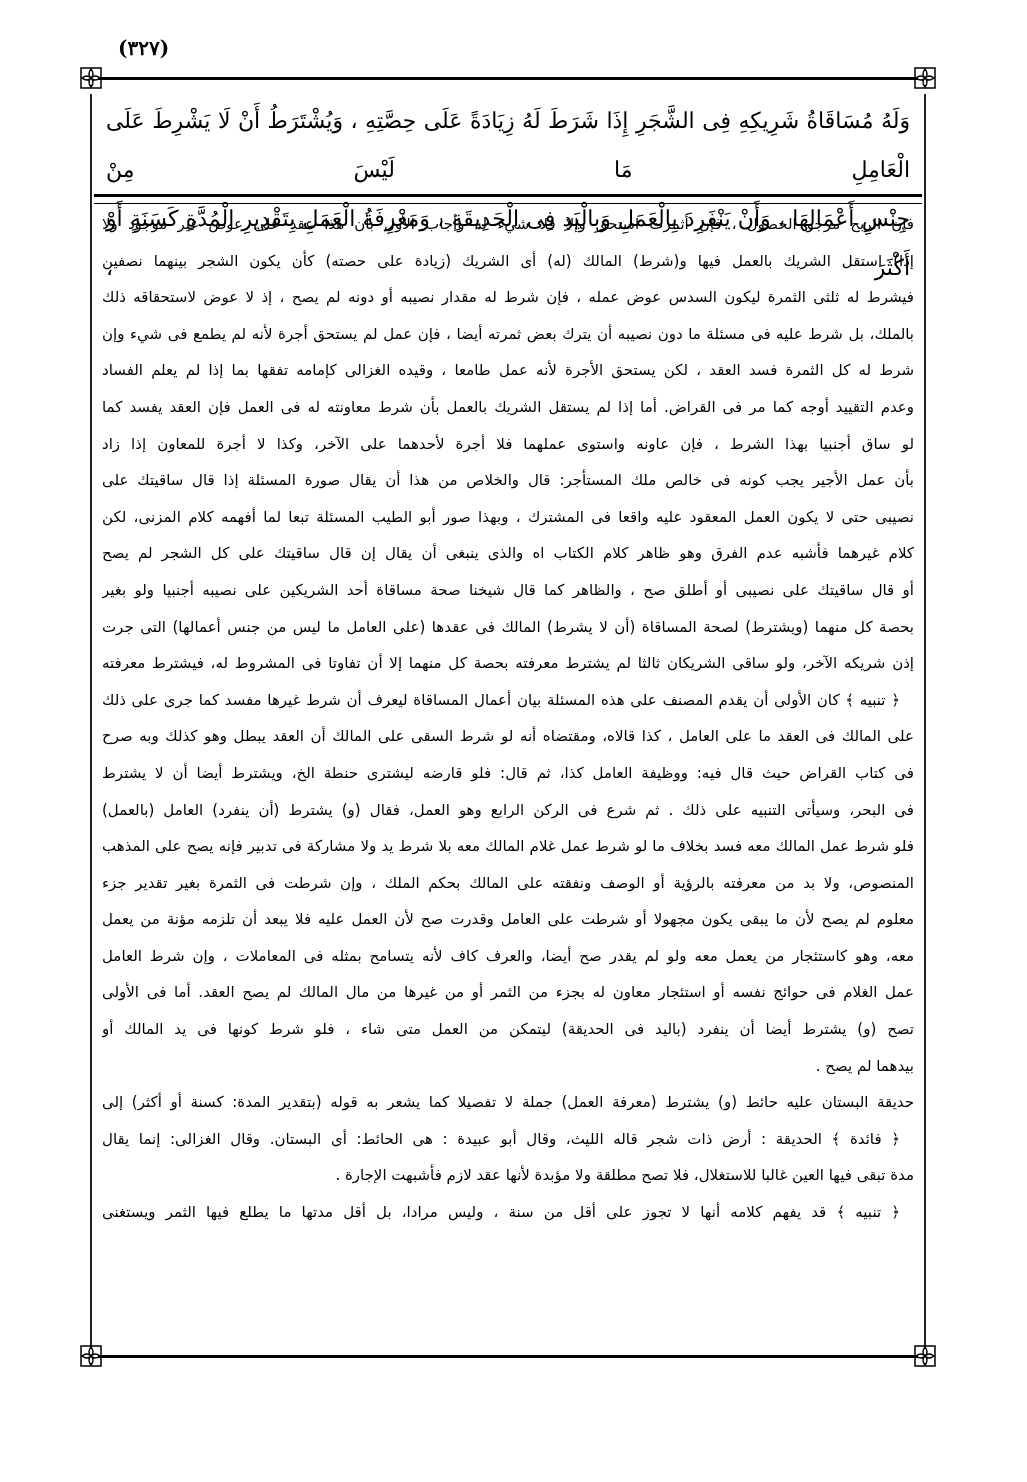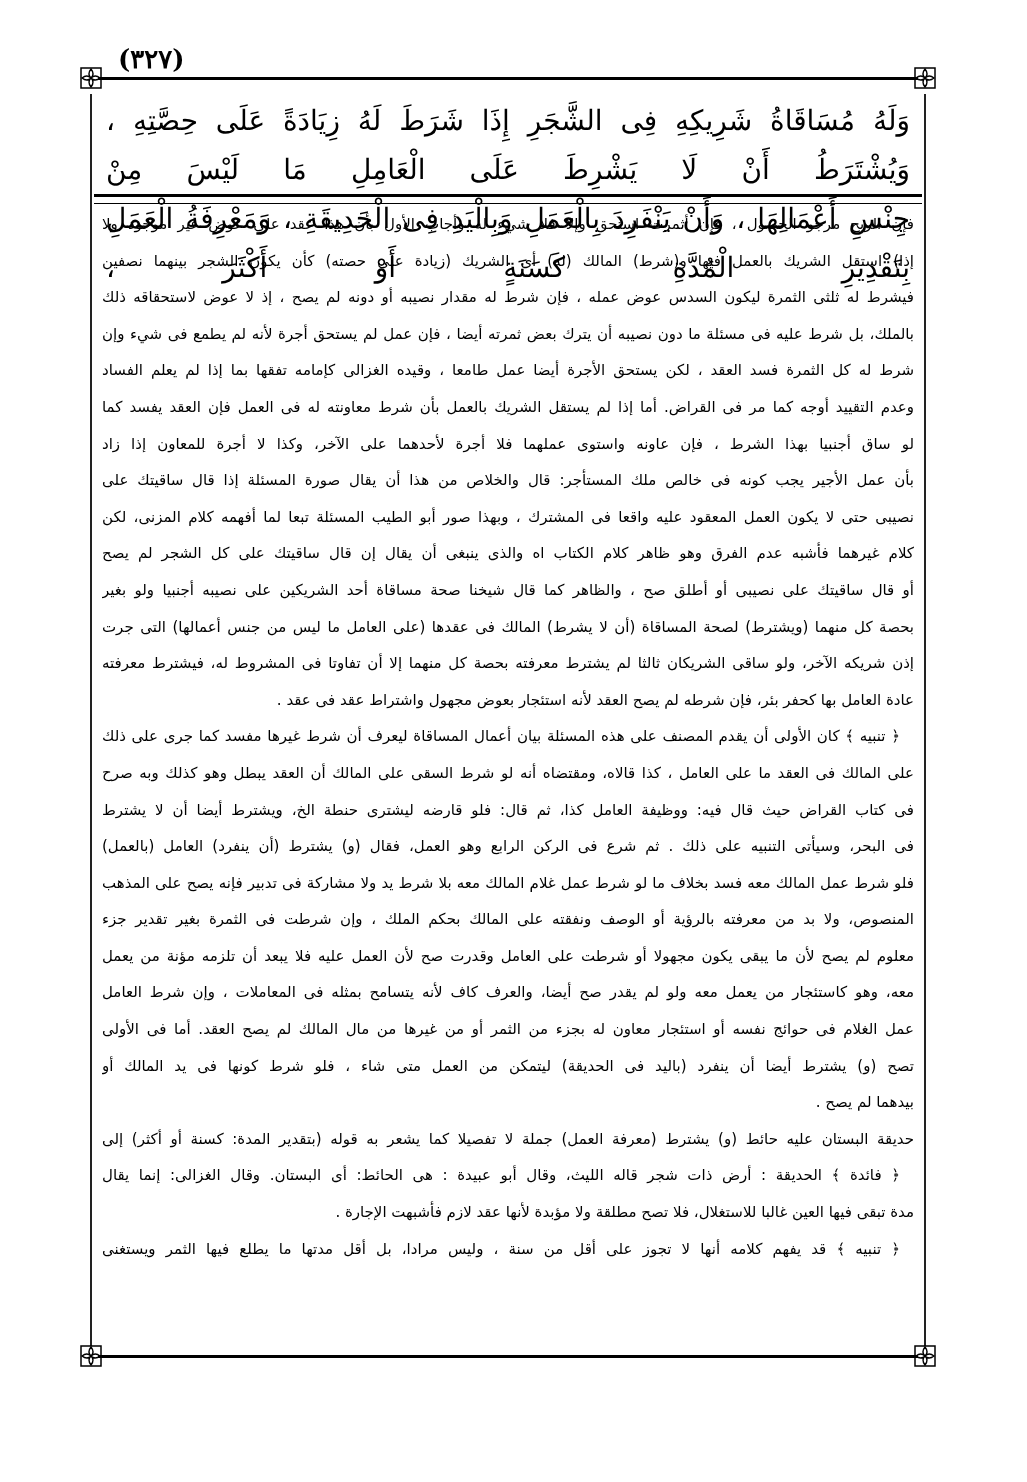--- a/index.html
+++ b/index.html
@@ -11,23 +11,23 @@
       width: 1027px;
       height: 1482px;
       position: relative;
       overflow: hidden;
       font-family: "DejaVu Sans", sans-serif;
       color: #000;
     }
     .page-number {
       position: absolute;
       left: 118px;
-      top: 44px;
+      top: 36px;
       font-family: "DejaVu Serif", serif;
-      font-size: 26px;
+      font-size: 20px;
       font-weight: bold;
       direction: rtl;
       letter-spacing: 1px;
     }
     .frame {
       position: absolute;
       left: 80px;
       top: 66px;
       width: 856px;
       height: 1290px;
@@ -76,21 +76,21 @@
     }
     .matn {
       position: absolute;
       left: 26px;
       right: 26px;
       top: 30px;
       direction: rtl;
       text-align: justify;
       text-align-last: justify;
       font-family: "DejaVu Serif", serif;
-      font-size: 28px;
+      font-size: 22px;
       line-height: 49px;
     }
     .matn .line {
       display: block;
       text-align: justify;
       text-align-last: justify;
     }
     .sep {
       position: absolute;
       left: 14px;
@@ -165,30 +165,29 @@
     <span class="line">جِنْسِ أَعْمَالِهَا ، وَأَنْ يَنْفَرِدَ بِالْعَمَلِ وَبِالْيَدِ فِى الْحَدِيقَةِ ، وَمَعْرِفَةُ الْعَمَلِ بِتَقْدِيرِ الْمُدَّةِ كَسَنَةٍ أَوْ أَكْثَرَ ،</span>
   </div>
 
   <div class="sep"></div>
 
   <div class="sharh">
     <span class="line">فإن الربح مرجو الحصول ، فإن أثمرت استحق وإلا فلا شيء له وأجاب الأول بأن هذا عقد على عوض غير موجود ولا</span>
     <span class="line">إذا) استقل الشريك بالعمل فيها و(شرط) المالك (له) أى الشريك (زيادة على حصته) كأن يكون الشجر بينهما نصفين</span>
     <span class="line">فيشرط له ثلثى الثمرة ليكون السدس عوض عمله ، فإن شرط له مقدار نصيبه أو دونه لم يصح ، إذ لا عوض لاستحقاقه ذلك</span>
     <span class="line">بالملك، بل شرط عليه فى مسئلة ما دون نصيبه أن يترك بعض ثمرته أيضا ، فإن عمل لم يستحق أجرة لأنه لم يطمع فى شيء وإن</span>
-    <span class="line">شرط له كل الثمرة فسد العقد ، لكن يستحق الأجرة أيضا عمل طامعا ، وقيده الغزالى كإمامه تفقها بما إذا لم يعلم الفساد</span>
+    <span class="line">شرط له كل الثمرة فسد العقد ، لكن يستحق الأجرة لأنه عمل طامعا ، وقيده الغزالى كإمامه تفقها بما إذا لم يعلم الفساد</span>
     <span class="line">وعدم التقييد أوجه كما مر فى القراض. أما إذا لم يستقل الشريك بالعمل بأن شرط معاونته له فى العمل فإن العقد يفسد كما</span>
     <span class="line">لو ساق أجنبيا بهذا الشرط ، فإن عاونه واستوى عملهما فلا أجرة لأحدهما على الآخر، وكذا لا أجرة للمعاون إذا زاد</span>
     <span class="line">بأن عمل الأجير يجب كونه فى خالص ملك المستأجر: قال والخلاص من هذا أن يقال صورة المسئلة إذا قال ساقيتك على</span>
     <span class="line">نصيبى حتى لا يكون العمل المعقود عليه واقعا فى المشترك ، وبهذا صور أبو الطيب المسئلة تبعا لما أفهمه كلام المزنى، لكن</span>
     <span class="line">كلام غيرهما فأشبه عدم الفرق وهو ظاهر كلام الكتاب اه والذى ينبغى أن يقال إن قال ساقيتك على كل الشجر لم يصح</span>
     <span class="line">أو قال ساقيتك على نصيبى أو أطلق صح ، والظاهر كما قال شيخنا صحة مساقاة أحد الشريكين على نصيبه أجنبيا ولو بغير</span>
     <span class="line">بحصة كل منهما (ويشترط) لصحة المساقاة (أن لا يشرط) المالك فى عقدها (على العامل ما ليس من جنس أعمالها) التى جرت</span>
     <span class="line">إذن شريكه الآخر، ولو ساقى الشريكان ثالثا لم يشترط معرفته بحصة كل منهما إلا أن تفاوتا فى المشروط له، فيشترط معرفته</span>
-    <span class="line last">عادة العامل بها كحفر بئر، فإن شرطه لم يصح العقد لأنه استئجار بعوض مجهول واشتراط عقد فى عقد .</span>
     <span class="line indent">﴿ تنبيه ﴾ كان الأولى أن يقدم المصنف على هذه المسئلة بيان أعمال المساقاة ليعرف أن شرط غيرها مفسد كما جرى على ذلك</span>
     <span class="line">على المالك فى العقد ما على العامل ، كذا قالاه، ومقتضاه أنه لو شرط السقى على المالك أن العقد يبطل وهو كذلك وبه صرح</span>
     <span class="line">فى كتاب القراض حيث قال فيه: ووظيفة العامل كذا، ثم قال: فلو قارضه ليشترى حنطة الخ، ويشترط أيضا أن لا يشترط</span>
     <span class="line">فى البحر، وسيأتى التنبيه على ذلك . ثم شرع فى الركن الرابع وهو العمل، فقال (و) يشترط (أن ينفرد) العامل (بالعمل)</span>
     <span class="line">فلو شرط عمل المالك معه فسد بخلاف ما لو شرط عمل غلام المالك معه بلا شرط يد ولا مشاركة فى تدبير فإنه يصح على المذهب</span>
     <span class="line">المنصوص، ولا بد من معرفته بالرؤية أو الوصف ونفقته على المالك بحكم الملك ، وإن شرطت فى الثمرة بغير تقدير جزء</span>
     <span class="line">معلوم لم يصح لأن ما يبقى يكون مجهولا أو شرطت على العامل وقدرت صح لأن العمل عليه فلا يبعد أن تلزمه مؤنة من يعمل</span>
     <span class="line">معه، وهو كاستئجار من يعمل معه ولو لم يقدر صح أيضا، والعرف كاف لأنه يتسامح بمثله فى المعاملات ، وإن شرط العامل</span>
     <span class="line">عمل الغلام فى حوائج نفسه أو استئجار معاون له بجزء من الثمر أو من غيرها من مال المالك لم يصح العقد. أما فى الأولى</span>
     <span class="line">تصح (و) يشترط أيضا أن ينفرد (باليد فى الحديقة) ليتمكن من العمل متى شاء ، فلو شرط كونها فى يد المالك أو</span>

